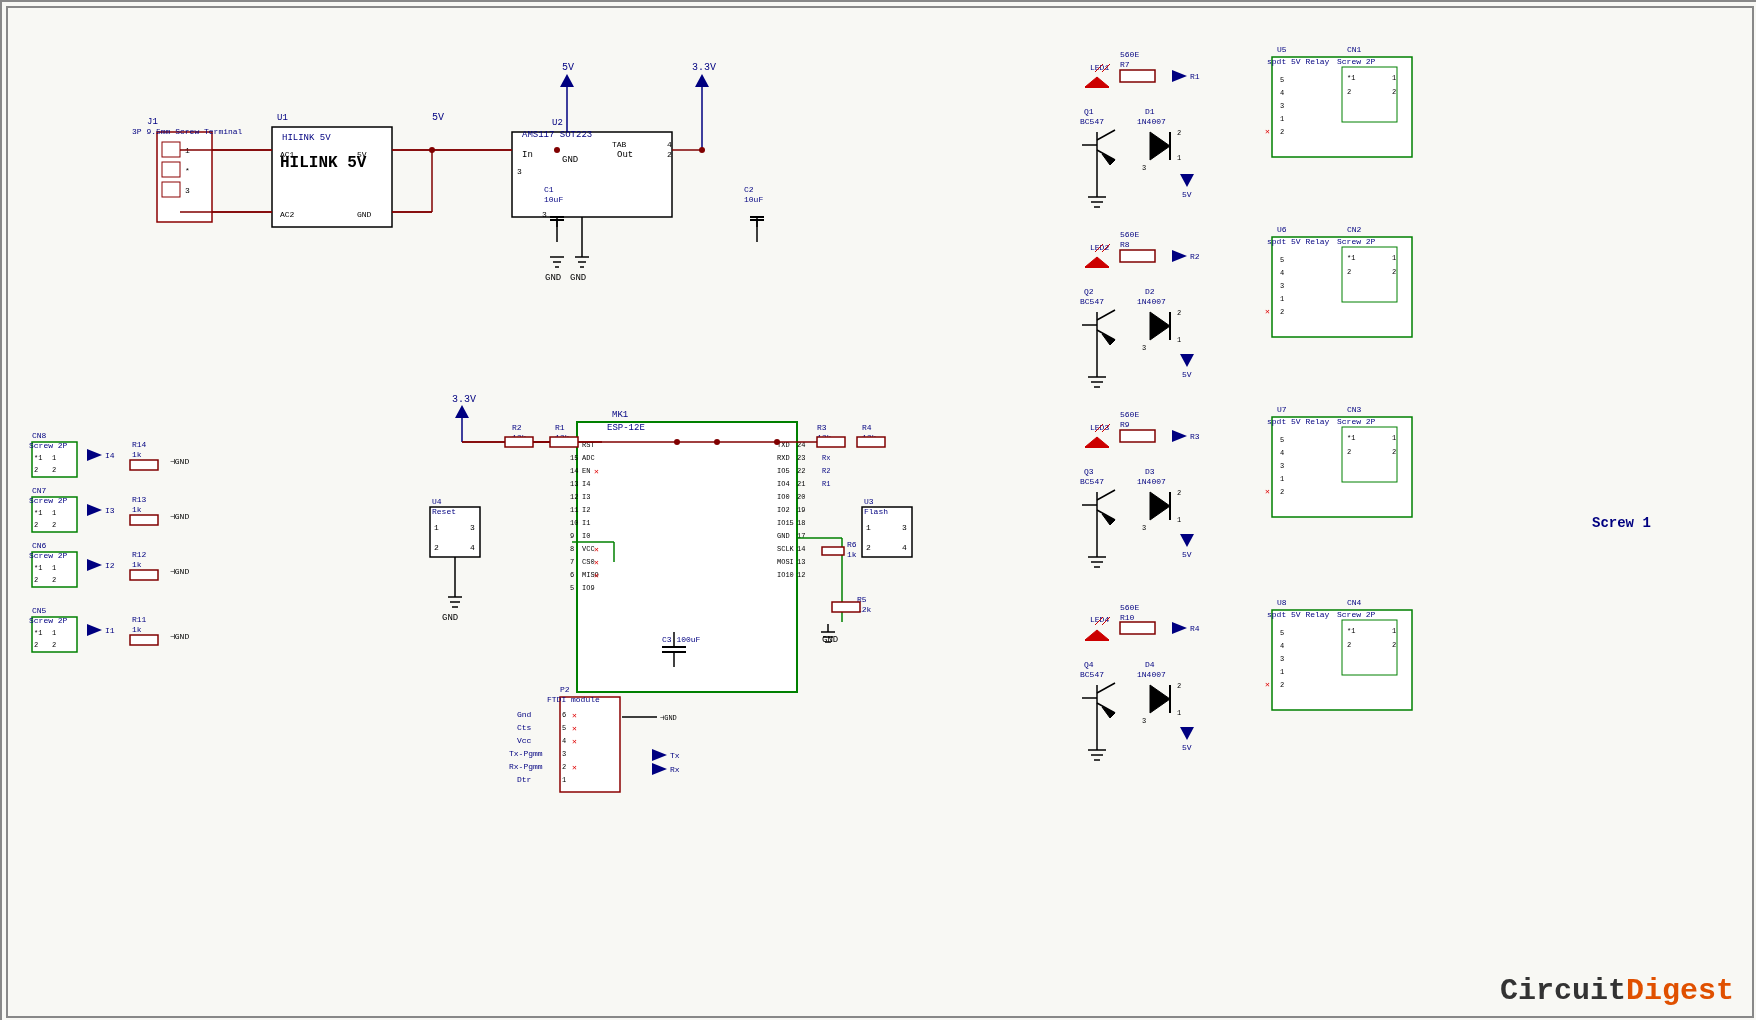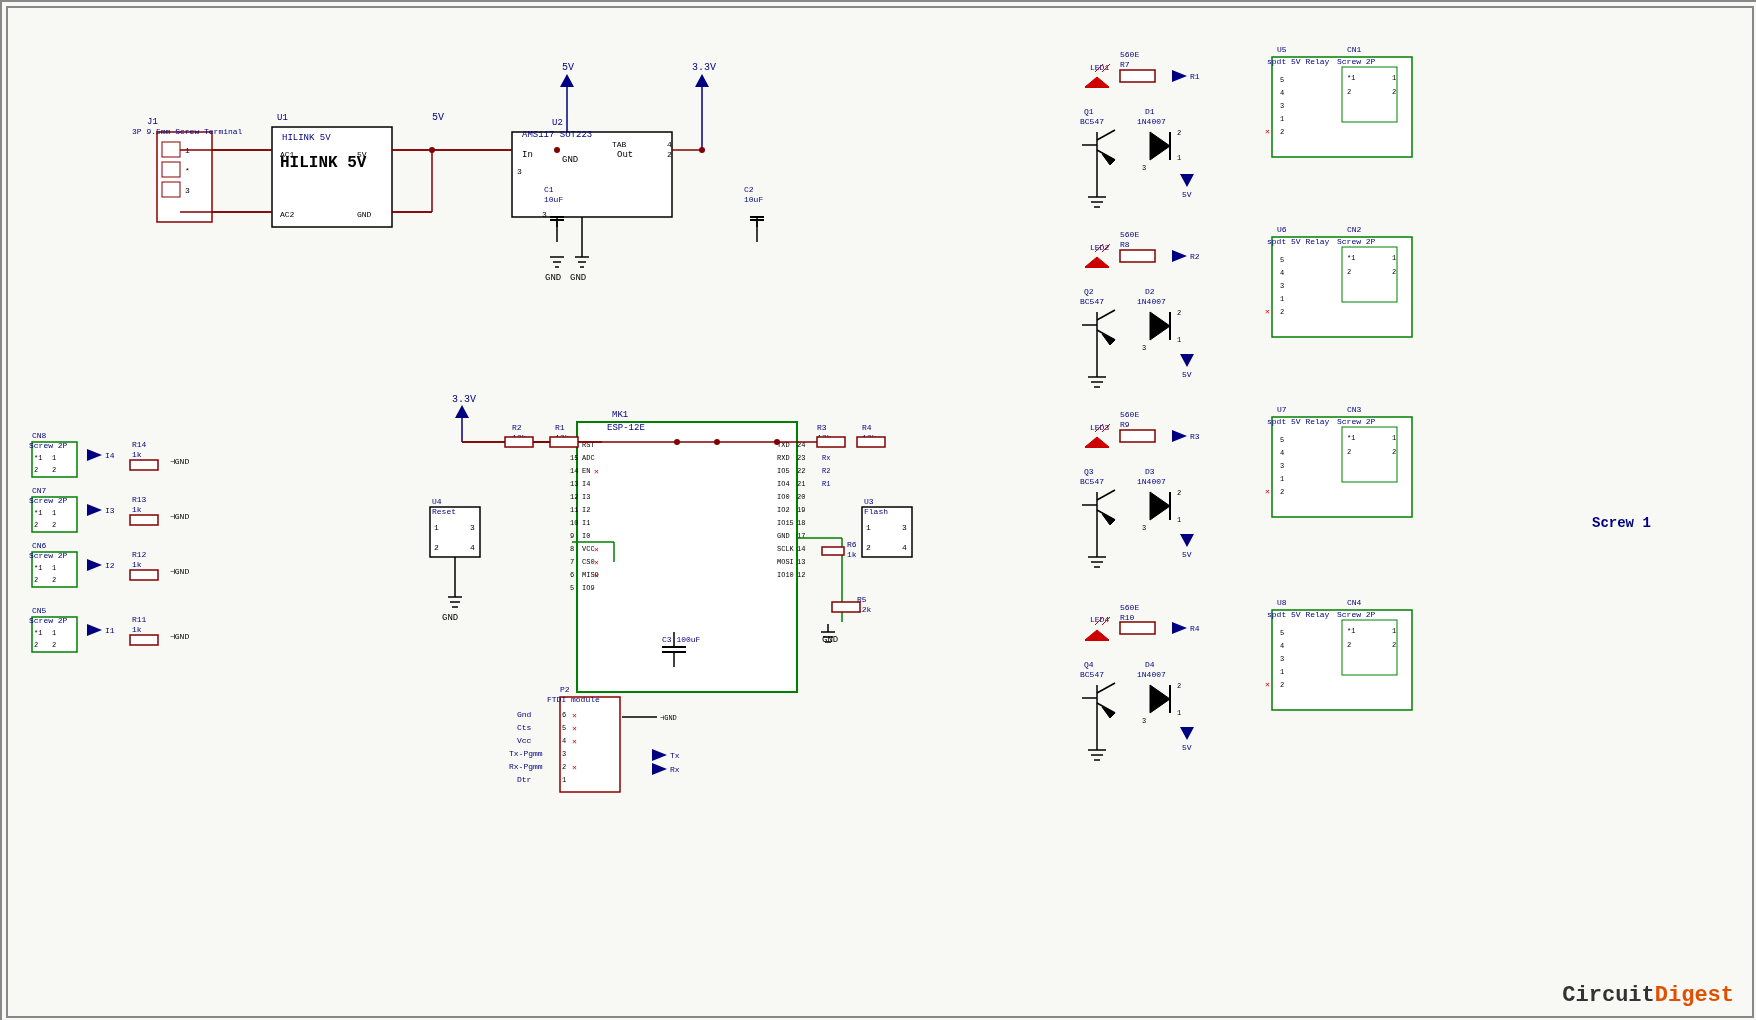--- a/index.html
+++ b/index.html
@@ -22,21 +22,21 @@
       position: absolute;
       top: 0;
       left: 0;
       width: 1756px;
       height: 1020px;
     }
     .brand {
       position: absolute;
       bottom: 10px;
       right: 20px;
-      font-size: 22px;
+      font-size: 30px;
       font-weight: bold;
     }
     .brand span:first-child {
       color: #333;
     }
     .brand span:last-child {
       color: #e05000;
     }
   </style>
 </head>

